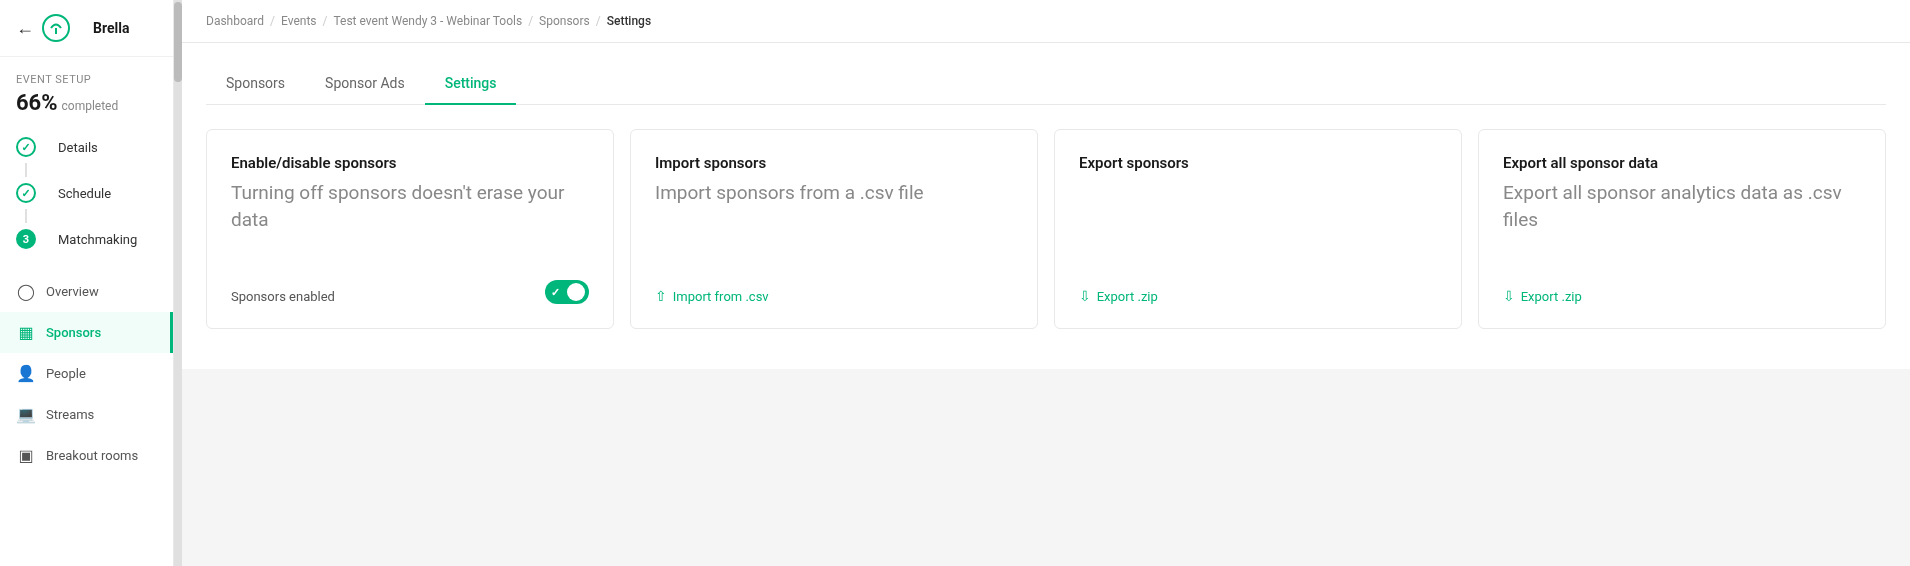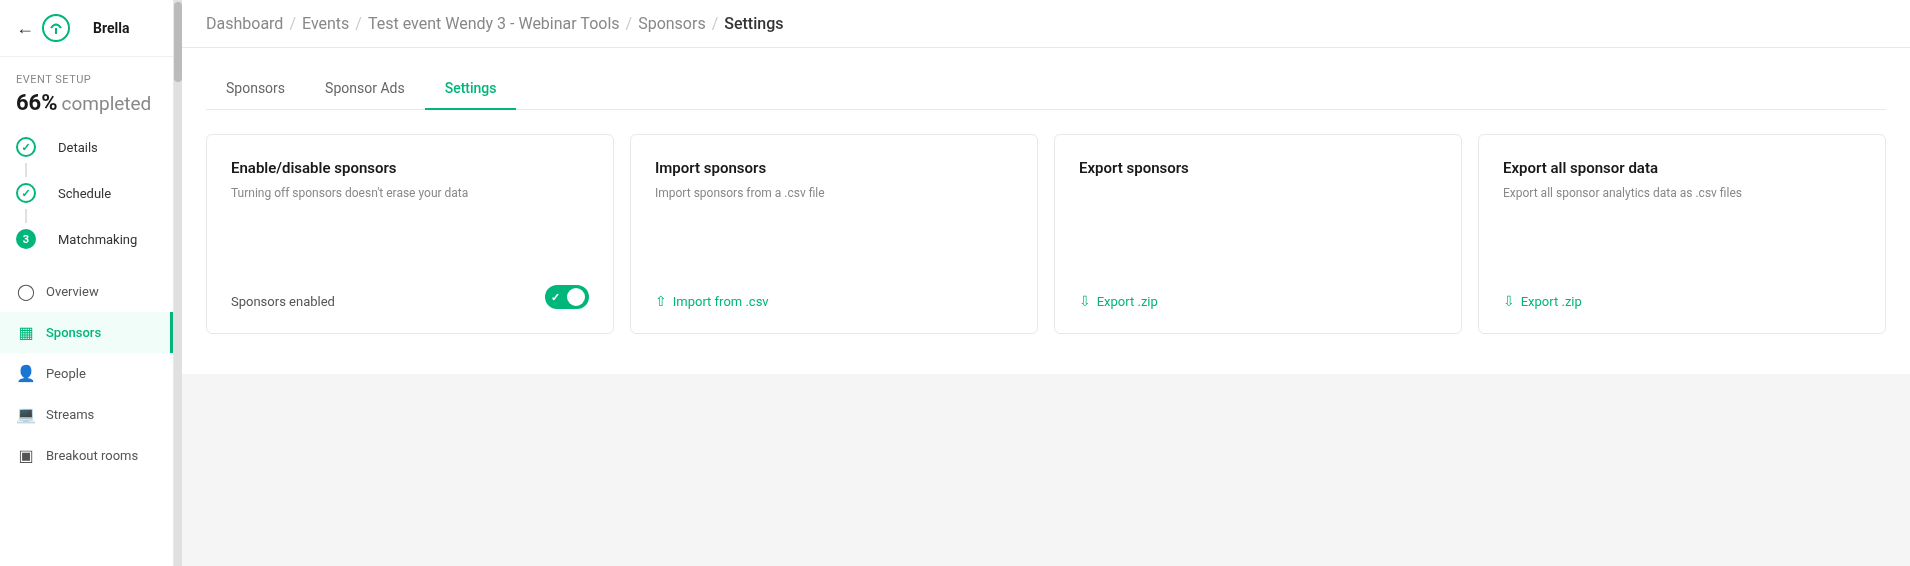--- a/index.html
+++ b/index.html
@@ -14,58 +14,58 @@
     .sidebar-header { padding: 14px 16px; display: flex; align-items: center; gap: 8px; border-bottom: 1px solid #f0f0f0; }
     .back-arrow { font-size: 18px; color: #333; cursor: pointer; }
     .brella-logo { display: flex; align-items: center; gap: 6px; }
     .brella-icon { width: 28px; height: 28px; }
     .brella-name { font-size: 14px; font-weight: 700; color: #1a1a1a; margin-left: 17px; }
 
     .event-setup { padding: 16px 16px 8px; }
     .event-setup-label { font-size: 11px; color: #888; text-transform: uppercase; letter-spacing: 0.5px; margin-bottom: 4px; }
     .event-progress { display: flex; align-items: baseline; gap: 4px; }
     .progress-percent { font-size: 22px; font-weight: 700; color: #1a1a1a; }
-    .progress-label { font-size: 19px; color: #888; }
+    .progress-label { font-size: 12px; color: #888; }
 
     .setup-steps { padding: 8px 16px; display: flex; flex-direction: column; gap: 0; }
     .step-item { display: flex; align-items: center; gap: 22px; padding: 6px 0; }
     .step-icon-check { width: 20px; height: 20px; border-radius: 50%; background: #fff; border: 2px solid #00b67a; display: flex; align-items: center; justify-content: center; flex-shrink: 0; }
     .step-icon-check::after { content: '✓'; color: #00b67a; font-size: 11px; font-weight: 700; }
     .step-icon-num { width: 20px; height: 20px; border-radius: 50%; background: #00b67a; display: flex; align-items: center; justify-content: center; flex-shrink: 0; color: #fff; font-size: 11px; font-weight: 700; }
     .step-connector { width: 2px; height: 14px; background: #e0e0e0; margin-left: 9px; }
     .step-label { font-size: 13px; color: #333; }
 
     .sidebar-nav { padding: 8px 0; flex: 1; }
     .nav-item { display: flex; align-items: center; gap: 10px; padding: 11px 16px; cursor: pointer; color: #555; font-size: 13px; }
     .nav-item.active { color: #00b67a; background: #f0fdf8; border-right: 3px solid #00b67a; font-weight: 500; }
     .nav-icon { font-size: 16px; width: 20px; text-align: center; }
 
     
     .main { flex: 1; display: flex; flex-direction: column; overflow: hidden; }
 
     
-    .breadcrumb { background: #fff; padding: 14px 24px; border-bottom: 1px solid #e8e8e8; display: flex; align-items: flex-end; gap: 6px; font-size: 16px; color: #888; }
+    .breadcrumb { background: #fff; padding: 14px 24px; border-bottom: 1px solid #e8e8e8; display: flex; align-items: flex-end; gap: 6px; font-size: 12px; color: #888; }
     .breadcrumb-sep { color: #ccc; }
     .breadcrumb-current { color: #333; font-weight: 500; }
     .breadcrumb-link { color: #888; cursor: pointer; }
 
     
     .content { flex: 1; background: #f5f5f5; padding: 0; overflow-y: auto; }
     .content-inner { background: #fff; margin: 0; padding: 20px 24px 40px; }
 
     
     .tabs { display: flex; gap: 0; border-bottom: 1px solid #e8e8e8; margin-bottom: 24px; }
     .tab { padding: 12px 20px; font-size: 14px; color: #666; cursor: pointer; border-bottom: 2px solid transparent; margin-bottom: -1px; }
     .tab.active { color: #00b67a; border-bottom: 2px solid #00b67a; font-weight: 500; }
 
     
     .cards-grid { display: grid; grid-template-columns: repeat(4, 1fr); gap: 16px; }
     .card { background: #fff; border: 1px solid #e8e8e8; border-radius: 6px; padding: 24px; display: flex; flex-direction: column; min-height: 200px; }
     .card-title { font-size: 15px; font-weight: 600; color: #1a1a1a; margin-bottom: 8px; }
-    .card-desc { font-size: 12px; color: #888; line-height: 1.4; }
+    .card-desc { font-size: 19px; color: #888; line-height: 1.4; }
     .card-action { margin-top: auto; padding-top: 16px; }
 
     
     .toggle-row { display: flex; align-items: flex-end; justify-content: space-between; }
     .toggle-label { font-size: 13px; color: #555; }
     .toggle { position: relative; width: 44px; height: 24px; }
     .toggle input { opacity: 0; width: 0; height: 0; }
     .toggle-slider { position: absolute; inset: 0; background: #00b67a; border-radius: 12px; cursor: pointer; }
     .toggle-slider::before { content: ''; position: absolute; width: 18px; height: 18px; background: #fff; border-radius: 50%; top: 3px; left: 22px; transition: 0.2s; }
     .check-mark { position: absolute; left: 6px; top: 50%; transform: translateY(-50%); color: #fff; font-size: 11px; font-weight: 700; }

